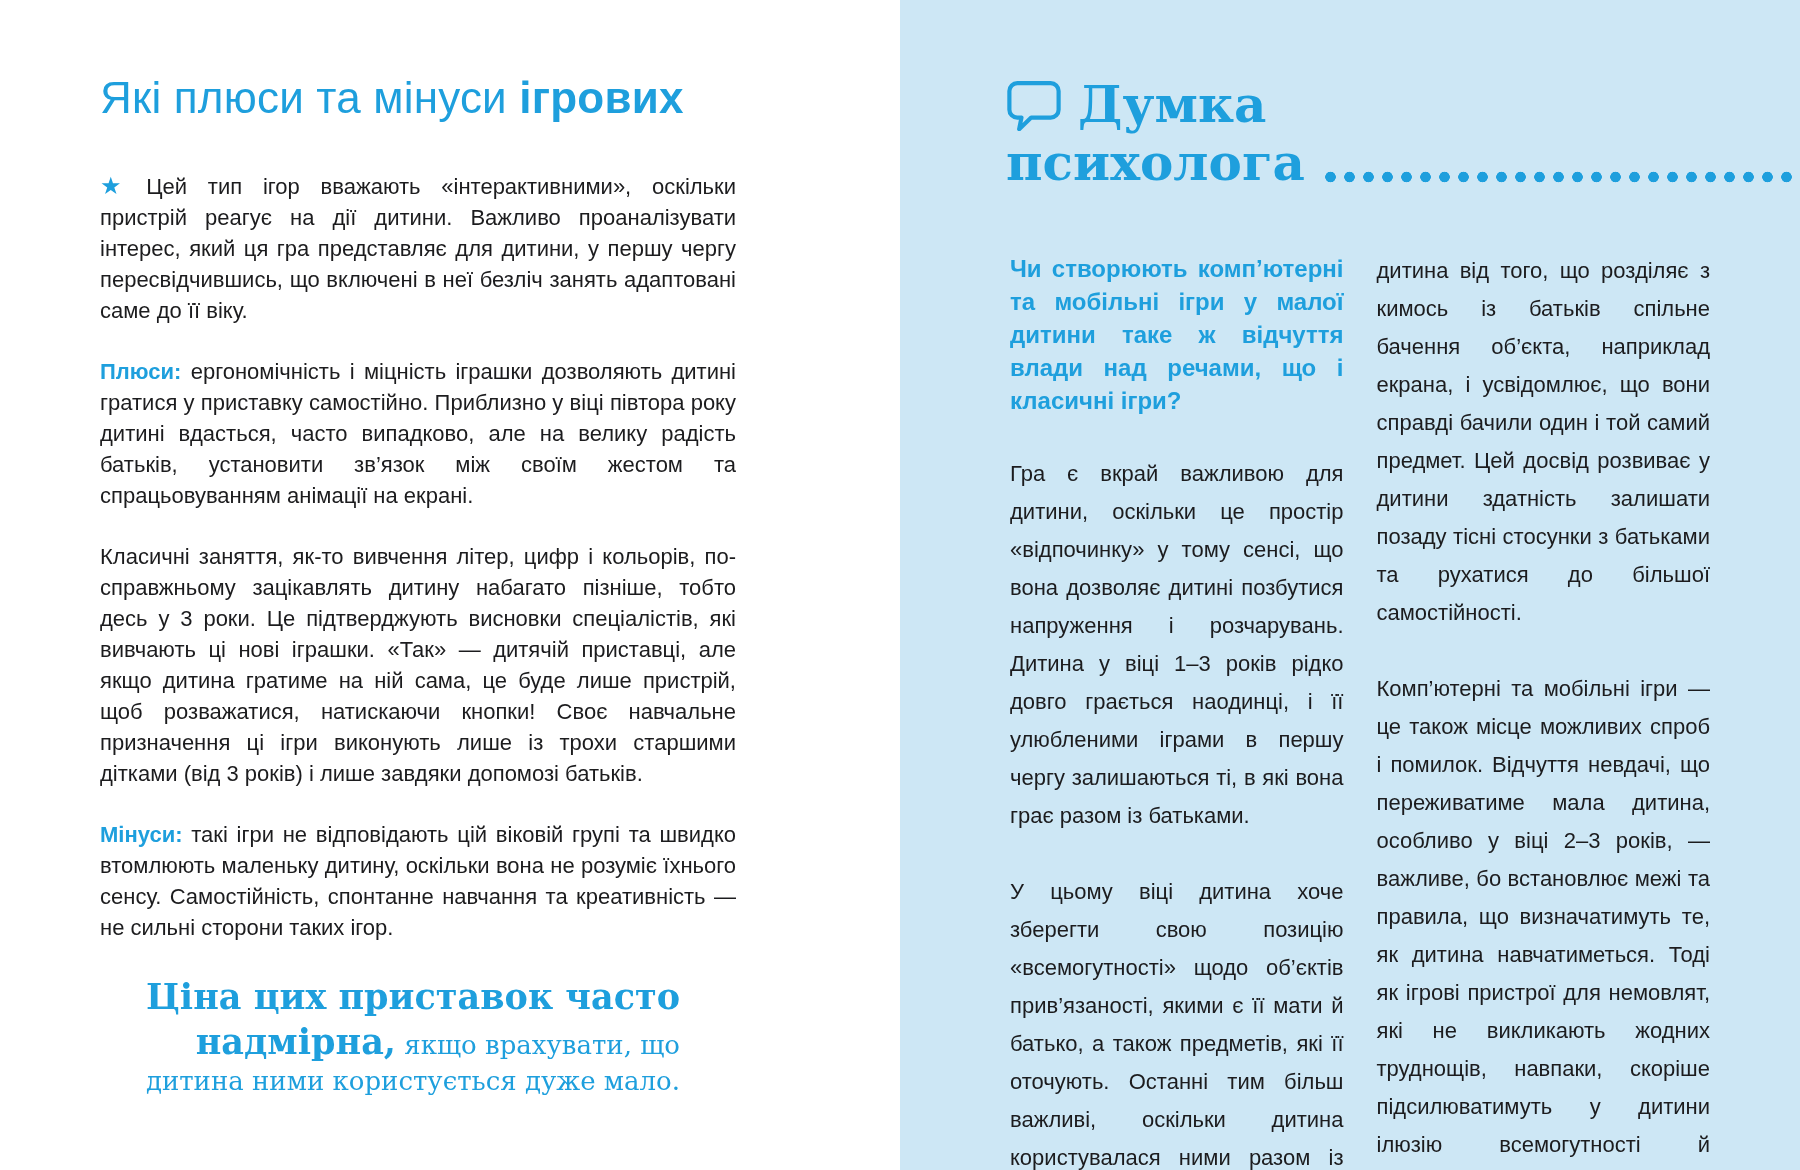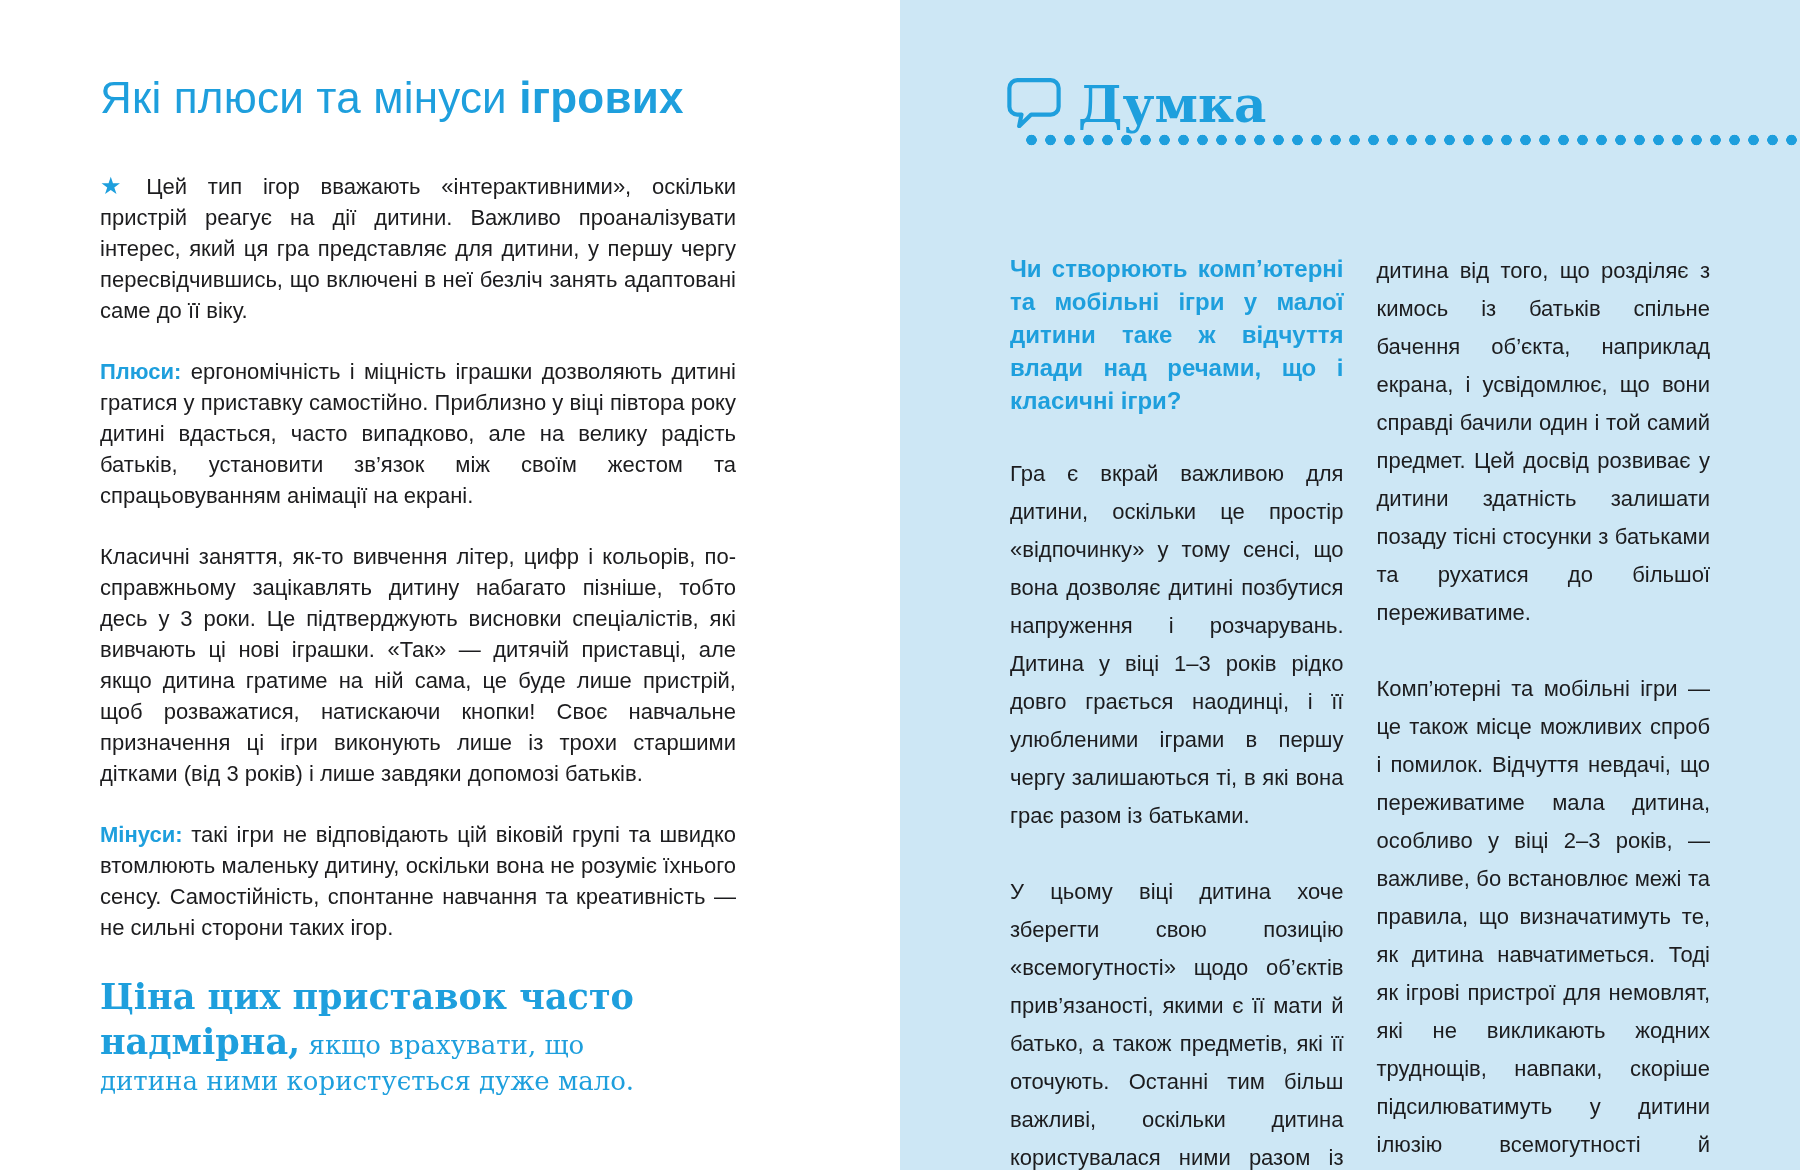--- a/index.html
+++ b/index.html
@@ -16,32 +16,32 @@
   
   .left-page{position:absolute;left:0;top:0;width:900px;height:1170px;background:#ffffff;}
   .left-content{position:absolute;left:100px;top:73px;width:648px;}
   .l-title{color:var(--accent);font-size:44px;line-height:50px;letter-spacing:.2px;}
   .l-title .t-light{font-weight:400;}
   .l-title .t-bold{font-weight:700;}
   .l-body{margin-top:48px;}
   .l-body p{margin:0 12px 30px 0;font-size:22px;line-height:31px;text-align:justify;color:var(--text);}
   .lead{color:var(--accent);font-weight:700;}
   .star{color:var(--accent);font-size:24px;margin-right:10px;line-height:1;}
-  .highlight{margin-top:32px;width:580px;font-family:"DejaVu Serif", serif;color:var(--accent);line-height:1.28;}
+  .highlight{margin-top:32px;width:580px;font-family:"DejaVu Serif", serif;color:var(--accent);line-height:1.28;text-align:right;}
   .hl-bold{font-size:35px;font-weight:700;}
   .hl-rest{font-size:26px;font-weight:400;}
   .pageno{position:absolute;bottom:55px;font-size:21px;color:#222;text-align:center;}
   .pageno-left{left:100px;width:648px;}
   .pageno-right{left:110px;width:700px;}
 
   
   .right-page{position:absolute;left:900px;top:0;width:900px;height:1170px;background:var(--right-bg);}
   .r-title{position:absolute;left:106px;top:76px;right:0;color:var(--accent);
            font-family:"DejaVu Serif", serif;font-weight:700;font-size:50px;line-height:58px;}
-  .r-title .line1{display:flex;align-items:flex-start;gap:16px;}
+  .r-title .line1{display:flex;align-items:center;gap:16px;}
   .r-title .line2{display:flex;}
   .bubble-icon{flex:0 0 auto;display:block;}
   .dots{flex:1;align-self:flex-end;height:12px;margin:0 0 9px 16px;
         background-image:radial-gradient(circle closest-side, var(--accent) 5px, transparent 5.6px);
         background-repeat:repeat-x;background-size:19px 12px;background-position:left center;}
   .cols{position:absolute;left:110px;top:252px;width:700px;display:flex;gap:33px;}
   .col{width:334px;font-size:22px;line-height:38px;text-align:justify;color:var(--text);}
   .col p{margin:0 0 38px 0;}
   .question{color:var(--accent);font-weight:700;font-size:24px;line-height:33px;
             text-align:justify;margin:0 0 17px 0;}
@@ -78,31 +78,32 @@
   <div class="right-page">
 
     <div class="r-title">
       <div class="line1">
         <svg class="bubble-icon" width="56" height="52" viewBox="0 0 60 56" aria-hidden="true">
           <path d="M12 4.5 h36 a8.5 8.5 0 0 1 8.5 8.5 v20 a8.5 8.5 0 0 1 -8.5 8.5 H27 l-13 12.5 l2.5 -12.5 h-4.5 a8.5 8.5 0 0 1 -8.5 -8.5 V13 a8.5 8.5 0 0 1 8.5 -8.5 Z" fill="none" stroke="#1e9fdd" stroke-width="4.5" stroke-linejoin="round"></path>
         </svg>
         <span>Думка</span>
       </div>
       <div class="line2">
+        <span>психолога</span>
         <span class="dots"></span>
       </div>
     </div>
 
     <div class="cols">
       <div class="col">
         <p class="question">Чи створюють комп’ютерні та мобільні ігри у малої дитини таке ж відчуття влади над речами, що і класичні ігри?</p>
         <p>Гра є вкрай важливою для дитини, оскільки це простір «відпочинку» у тому сенсі, що вона дозволяє дитині позбутися напруження і розчарувань. Дитина у віці 1–3 років рідко довго грається наодинці, і її улюбленими іграми в першу чергу залишаються ті, в які вона грає разом із батьками.</p>
         <p>У цьому віці дитина хоче зберегти свою позицію «всемогутності» щодо об’єктів прив’язаності, якими є її мати й батько, а також предметів, які її оточують. Останні тим більш важливі, оскільки дитина користувалася ними разом із батьками. Тому комп’ютерні ігри чи приставки, призначені для цього віку, перш за все будуть досвідом, який називають «спільна увага». Йдеться про задоволення, яке отримує</p>
       </div>
       <div class="col">
-        <p>дитина від того, що розділяє з кимось із батьків спільне бачення об’єкта, наприклад екрана, і усвідомлює, що вони справді бачили один і той самий предмет. Цей досвід розвиває у дитини здатність залишати позаду тісні стосунки з батьками та рухатися до більшої переживатиме.</p>
+        <p>дитина від того, що розділяє з кимось із батьків спільне бачення об’єкта, наприклад екрана, і усвідомлює, що вони справді бачили один і той самий предмет. Цей досвід розвиває у дитини здатність залишати позаду тісні стосунки з батьками та рухатися до більшої самостійності.</p>
         <p>Комп’ютерні та мобільні ігри — це також місце можливих спроб і помилок. Відчуття невдачі, що переживатиме мала дитина, особливо у віці 2–3 років, — важливе, бо встановлює межі та правила, що визначатимуть те, як дитина навчатиметься. Тоді як ігрові пристрої для немовлят, які не викликають жодних труднощів, навпаки, скоріше підсилюватимуть у дитини ілюзію всемогутності й виконуватимуть приблизно таку ж саму функцію, що і брязкальце: допомагатимуть випускати «надлишок» енергії.</p>
       </div>
     </div>
 
   </div>
 
 </div>
 
 </body></html>

